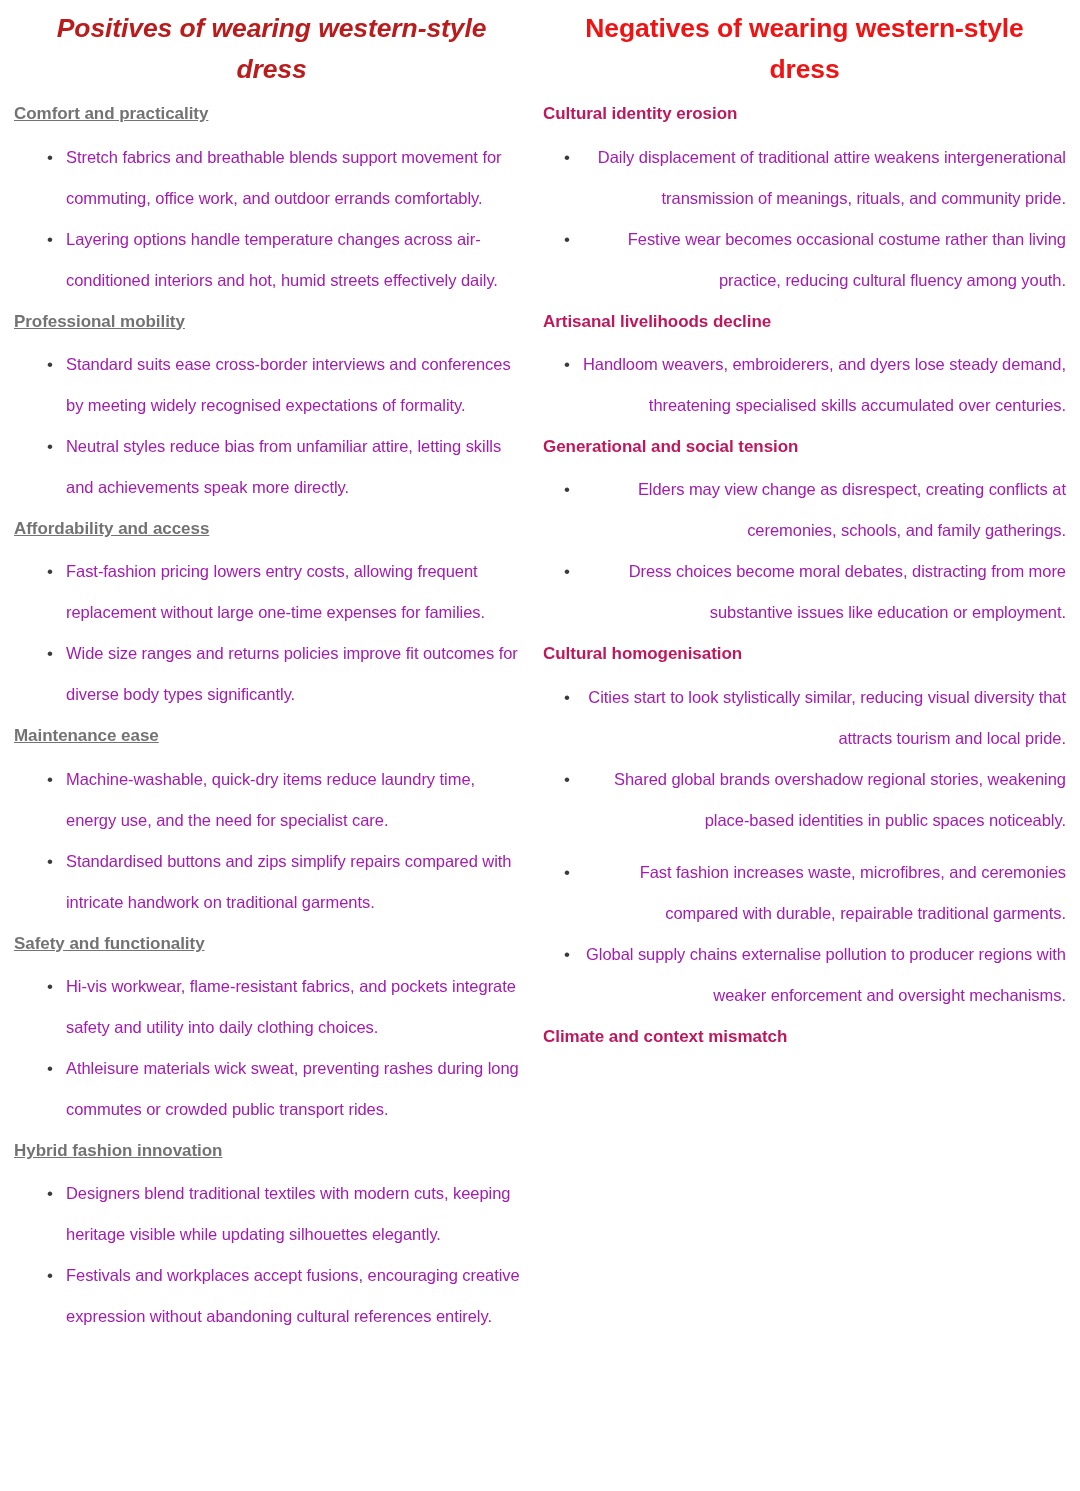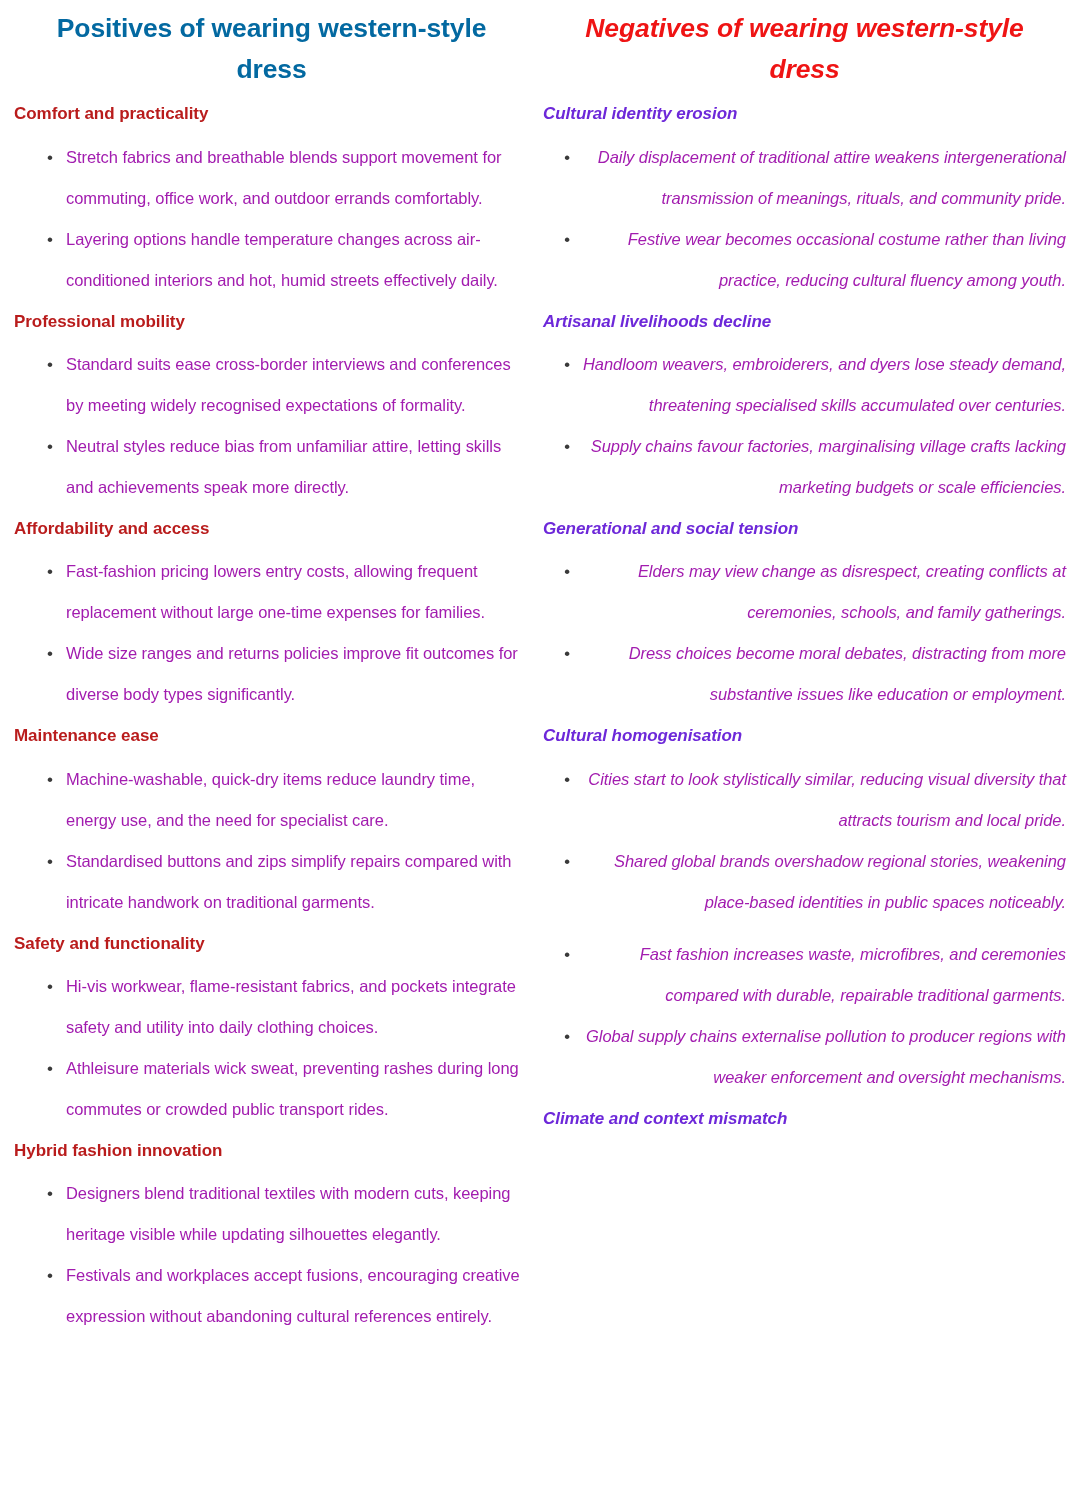--- a/index.html
+++ b/index.html
@@ -26,45 +26,44 @@
   .column {
     box-sizing: border-box;
   }
   .column.left {
     width: 528px;
     padding-right: 6px;
   }
   .column.right {
     width: 538px;
     padding-left: 8px;
-    font-style: italic;
   }
   .col-title {
     font-size: 26.5px;
     font-weight: bold;
     text-align: center;
     line-height: 1.55;
     letter-spacing: -0.1px;
     margin: 0 0 14px 0;
     padding: 0 6px;
   }
-  .col-title.pos { color: #0369a1; }
+  .col-title.pos { color: #b91c1c; font-style: italic; }
   .col-title.neg { color: #ef1414; }
 
   .section { margin: 0; }
 
   .section-heading {
     font-size: 17px;
     font-weight: bold;
     line-height: 1.2;
     margin: 0 0 12px 0;
     letter-spacing: -0.05px;
   }
-  .section-heading.pos { color: #b91c1c; }
-  .section-heading.neg { color: #6d28d9; }
+  .section-heading.pos { color: #737373; text-decoration: underline; }
+  .section-heading.neg { color: #be185d; }
 
   ul.bullets {
     list-style: none;
     margin: 0 0 11px 0;
     padding: 0;
   }
   ul.bullets li {
     position: relative;
     font-size: 16.5px;
     line-height: 41px;
@@ -151,21 +150,20 @@
           <div class="section-heading neg">Cultural identity erosion</div>
           <ul class="bullets">
             <li>Daily displacement of traditional attire weakens intergenerational transmission of meanings, rituals, and community pride.</li>
             <li>Festive wear becomes occasional costume rather than living practice, reducing cultural fluency among youth.</li>
           </ul>
         </div>
         <div class="section">
           <div class="section-heading neg">Artisanal livelihoods decline</div>
           <ul class="bullets">
             <li>Handloom weavers, embroiderers, and dyers lose steady demand, threatening specialised skills accumulated over centuries.</li>
-            <li>Supply chains favour factories, marginalising village crafts lacking marketing budgets or scale efficiencies.</li>
           </ul>
         </div>
         <div class="section">
           <div class="section-heading neg">Generational and social tension</div>
           <ul class="bullets">
             <li>Elders may view change as disrespect, creating conflicts at ceremonies, schools, and family gatherings.</li>
             <li>Dress choices become moral debates, distracting from more substantive issues like education or employment.</li>
           </ul>
         </div>
         <div class="section">

